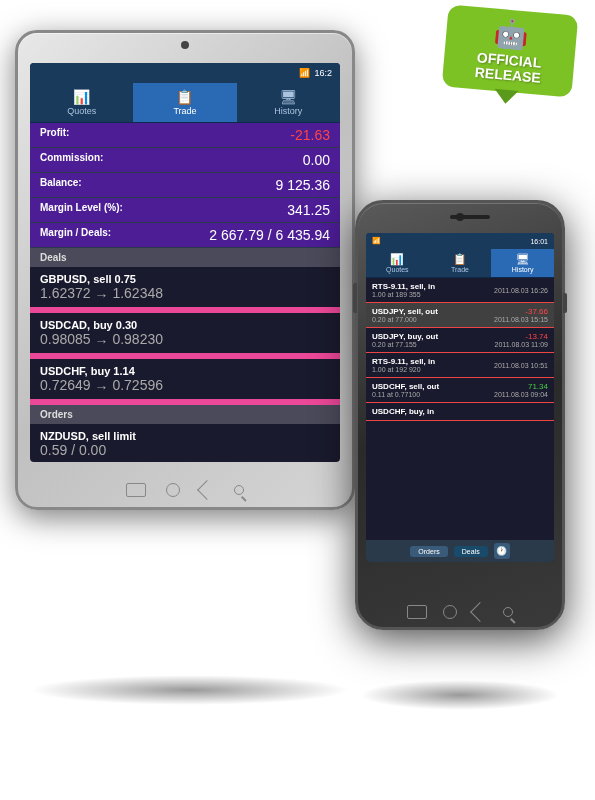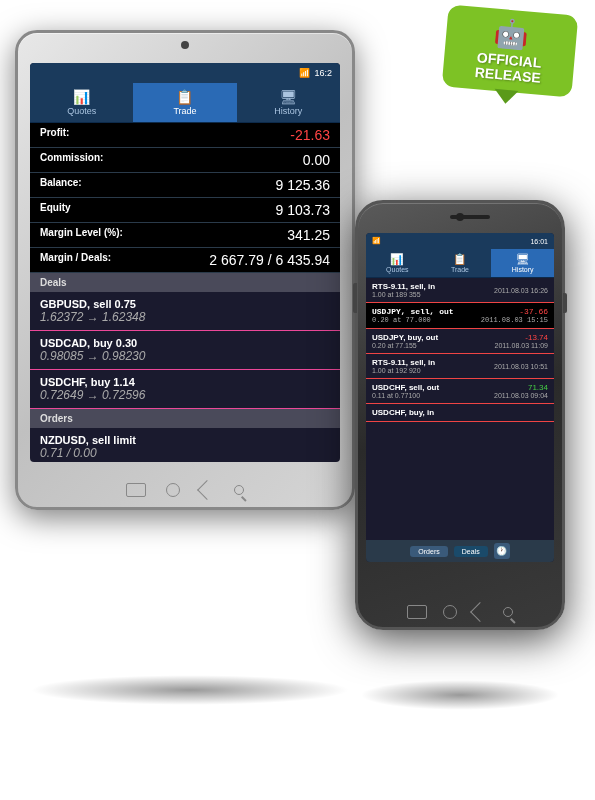--- a/index.html
+++ b/index.html
@@ -176,21 +176,21 @@
       color: white;
     }
     .tab-icon {
       display: block;
       font-size: 14px;
       margin-bottom: 1px;
     }
 
     
     .tablet-content {
-      background: #000000;
+      background: #4c1d95;
       flex: 1;
     }
     .info-row {
       display: flex;
       justify-content: space-between;
       padding: 4px 10px;
       border-bottom: 1px solid #2a3a4a;
     }
     .info-label {
       color: white;
@@ -206,31 +206,30 @@
     .section-header {
       background: #4a4a5a;
       padding: 4px 10px;
       color: #dddddd;
       font-size: 10px;
       font-weight: bold;
     }
 
     .deal-item {
       padding: 6px 10px;
-      border-bottom: 1px solid #ec4899;
+      border-bottom: 6px solid #ec4899;
     }
     .deal-title {
       color: white;
       font-size: 11px;
       font-weight: bold;
     }
     .deal-sub {
       color: #aaaaaa;
-      font-size: 12px;
-      font-style: italic;
+      font-size: 14px;
     }
 
     
     .phone {
       position: absolute;
       right: 30px;
       top: 200px;
       width: 210px;
       height: 430px;
       background: linear-gradient(160deg, #5a5a5a 0%, #2a2a2a 50%, #3a3a3a 100%);
@@ -314,22 +313,21 @@
     }
 
     .phone-trade-row {
       padding: 4px 6px;
       border-bottom: 1px solid #ef4444;
       display: flex;
       justify-content: space-between;
       align-items: center;
     }
     .phone-trade-row.highlight-red {
-      background: #000000;
-      font-family: Liberation Mono, monospace;
+      background: #404040;
     }
     .phone-trade-left .trade-title {
       color: white;
       font-size: 8px;
       font-weight: bold;
     }
     .phone-trade-left .trade-sub {
       color: #aaaaaa;
       font-size: 7px;
     }
@@ -468,24 +466,20 @@
       </div>
       <div class="info-row">
         <span class="info-label">Commission:</span>
         <span class="info-value">0.00</span>
       </div>
       <div class="info-row">
         <span class="info-label">Balance:</span>
         <span class="info-value">9 125.36</span>
       </div>
       <div class="info-row">
-        <span class="info-label">Equity</span>
-        <span class="info-value">9 103.73</span>
-      </div>
-      <div class="info-row">
         <span class="info-label">Margin Level (%):</span>
         <span class="info-value">341.25</span>
       </div>
       <div class="info-row">
         <span class="info-label">Margin / Deals:</span>
         <span class="info-value">2 667.79 / 6 435.94</span>
       </div>
     </div>
 
     <div class="section-header">Deals</div>
@@ -498,21 +492,21 @@
       <div class="deal-sub">0.98085 → 0.98230</div>
     </div>
     <div class="deal-item">
       <div class="deal-title">USDCHF, buy 1.14</div>
       <div class="deal-sub">0.72649 → 0.72596</div>
     </div>
 
     <div class="section-header">Orders</div>
     <div class="deal-item">
       <div class="deal-title">NZDUSD, sell limit</div>
-      <div class="deal-sub">0.71 / 0.00</div>
+      <div class="deal-sub">0.59 / 0.00</div>
     </div>
   </div>
 
   <div class="tablet-home-bar">
     <div class="nav-btn"></div>
     <div class="nav-circle"></div>
     <div class="nav-back"></div>
     <div class="nav-search"></div>
   </div>
 </div>

